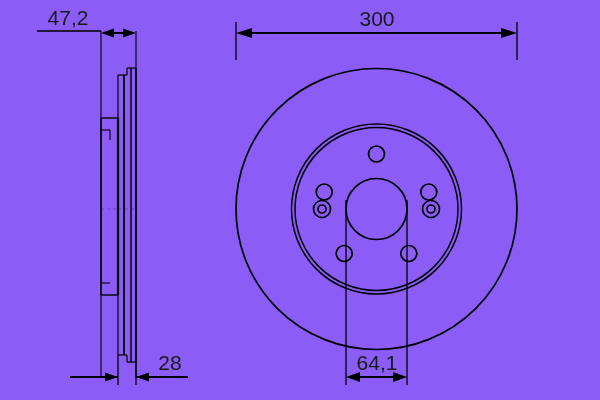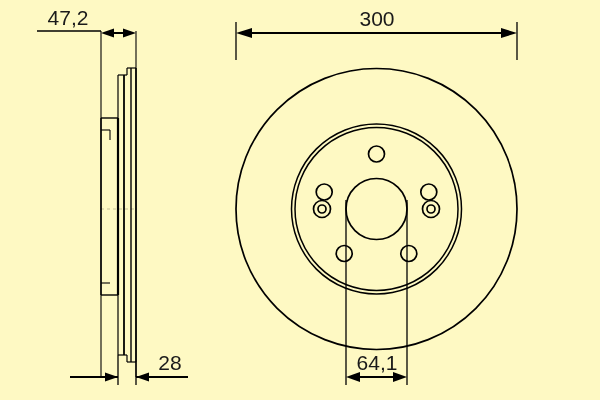--- a/index.html
+++ b/index.html
@@ -10,21 +10,21 @@
   body {
     width: 600px;
     height: 400px;
     font-family: "Liberation Sans", sans-serif;
     overflow: hidden;
   }
   #drawing-root {
     position: relative;
     width: 600px;
     height: 400px;
-    background: #fef9c3;
+    background: #8b5cf6;
   }
   #tech-svg {
     position: absolute;
     top: 0;
     left: 0;
     display: block;
   }
   .dim-text {
     font-family: "Liberation Sans", sans-serif;
     font-size: 21px;

